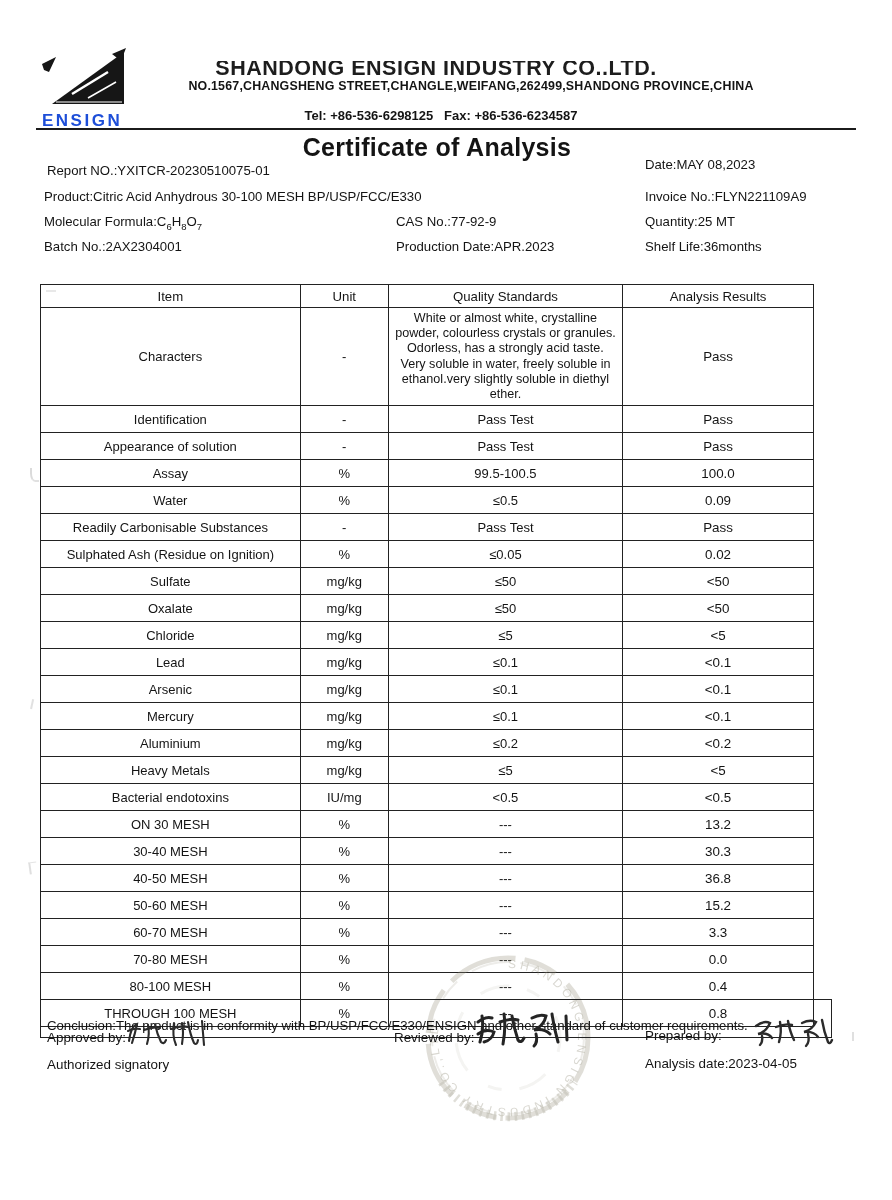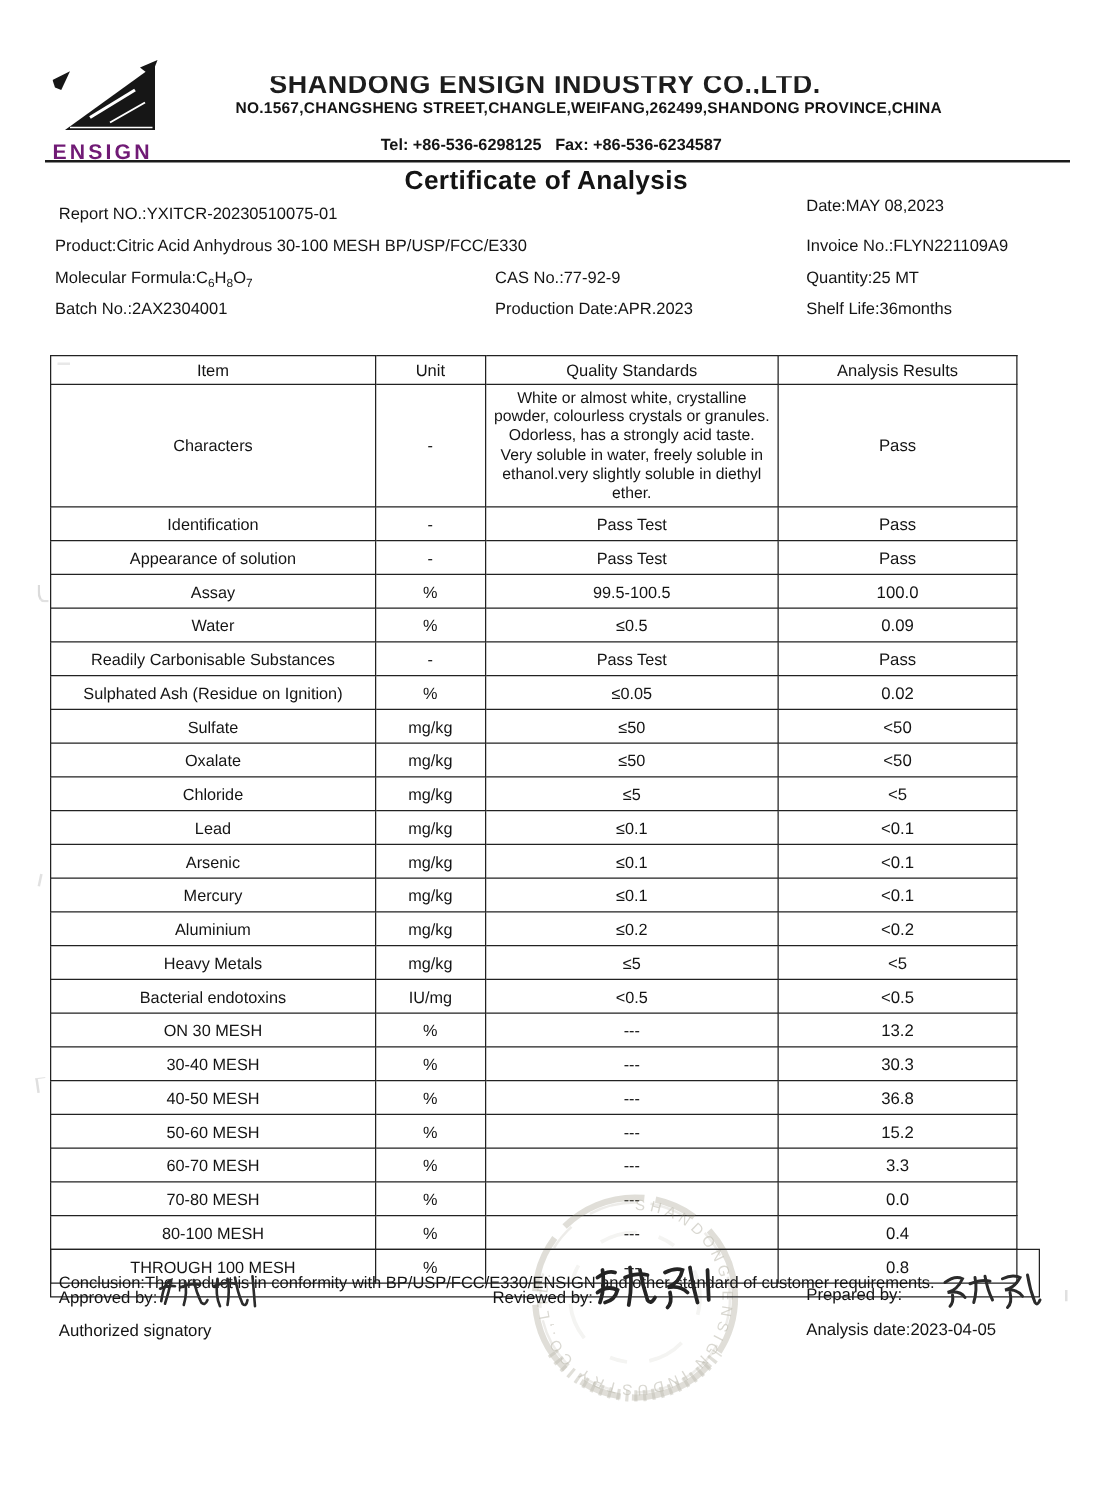--- a/index.html
+++ b/index.html
@@ -11,21 +11,21 @@
     font-family: "Liberation Sans", "DejaVu Sans", sans-serif;
     color: #141414;
     overflow: hidden;
   }
   .abs { position: absolute; }
 
   
   .logo-box { left: 42px; top: 48px; width: 90px; }
   .logo-text {
     font-weight: bold; font-size: 17px; letter-spacing: 2.5px;
-    color: #701a75; margin-top: 1px;
+    color: #1d4ed8; margin-top: 1px;
   }
   .company-clip {
     left: 100px; right: 120px; top: 61px; height: 14px;
     overflow: hidden; text-align: center;
   }
   .company-name {
     display: inline-block; white-space: nowrap;
     font-size: 21.5px; font-weight: bold; letter-spacing: 0.5px;
     margin-top: -11px; color: #1d1d1d;
   }
@@ -36,21 +36,21 @@
   .tel-fax {
     left: 0; right: 10px; top: 108px; text-align: center;
     font-size: 13px; font-weight: bold; white-space: pre;
   }
   .header-rule {
     left: 36px; right: 36px; top: 128px; height: 2.4px;
     background: #1b1b1b;
   }
   .doc-title {
     left: 0; right: 18px; top: 133px; text-align: center;
-    font-size: 21px; font-weight: bold; letter-spacing: 0.3px;
+    font-size: 25px; font-weight: bold; letter-spacing: 0.3px;
   }
 
   
   .info-item { position: absolute; font-size: 13.2px; white-space: nowrap; }
   sub { font-size: 9.5px; }
 
   
   .coa-table {
     position: absolute; left: 40px; top: 284px; width: 774px;
     border-collapse: collapse; table-layout: fixed;

